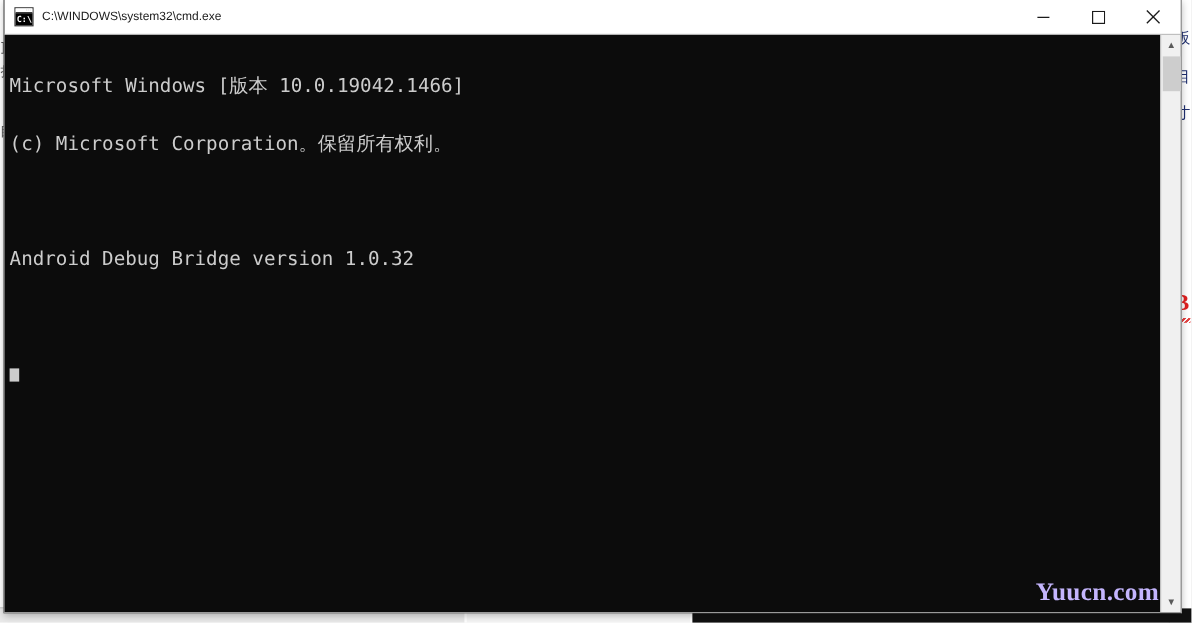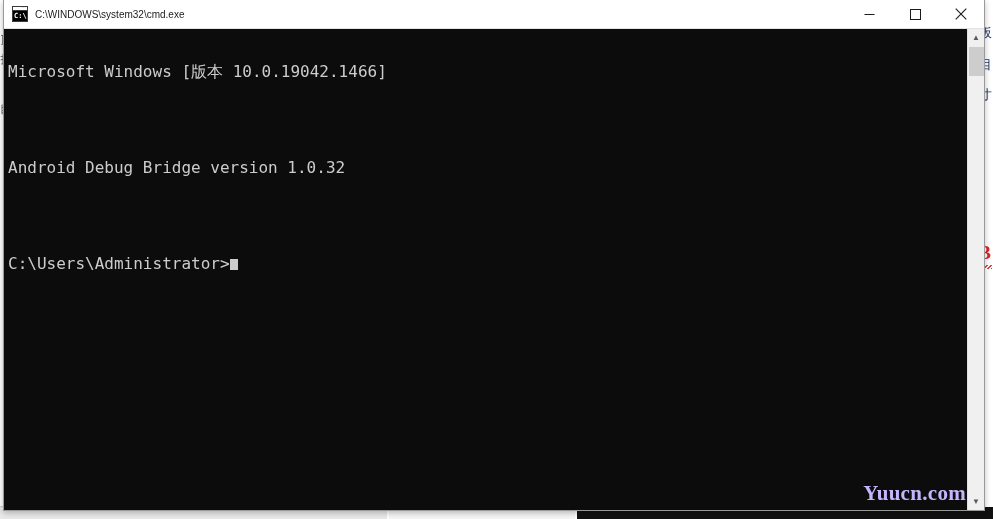--- a/index.html
+++ b/index.html
@@ -322,24 +322,25 @@
           <line x1="11.3" y1="0.7" x2="0.7" y2="11.3" stroke="#1b1b1b" stroke-width="1.1"></line>
         </svg>
       </div>
     </div>
   </div>
 
   <div id="console-body">
 
     <div id="console-text">
       <div class="console-line">Microsoft Windows [版本 10.0.19042.1466]</div>
+      <div class="console-line">(c) Microsoft Corporation。保留所有权利。</div>
       <div class="console-line">&nbsp;</div>
       <div class="console-line">Android Debug Bridge version 1.0.32</div>
       <div class="console-line">&nbsp;</div>
-      <div class="console-line"><span>C:\Users\Administrator&gt;</span><span id="cursor-block"></span></div>
+      <div class="console-line"><span id="cursor-block"></span></div>
     </div>
 
     <div id="watermark-yuucn">Yuucn.com</div>
 
   </div>
 
   <div id="console-scrollbar">
     <div class="sb-arrow up">▲</div>
     <div id="sb-thumb"></div>
     <div class="sb-arrow down">▼</div>

